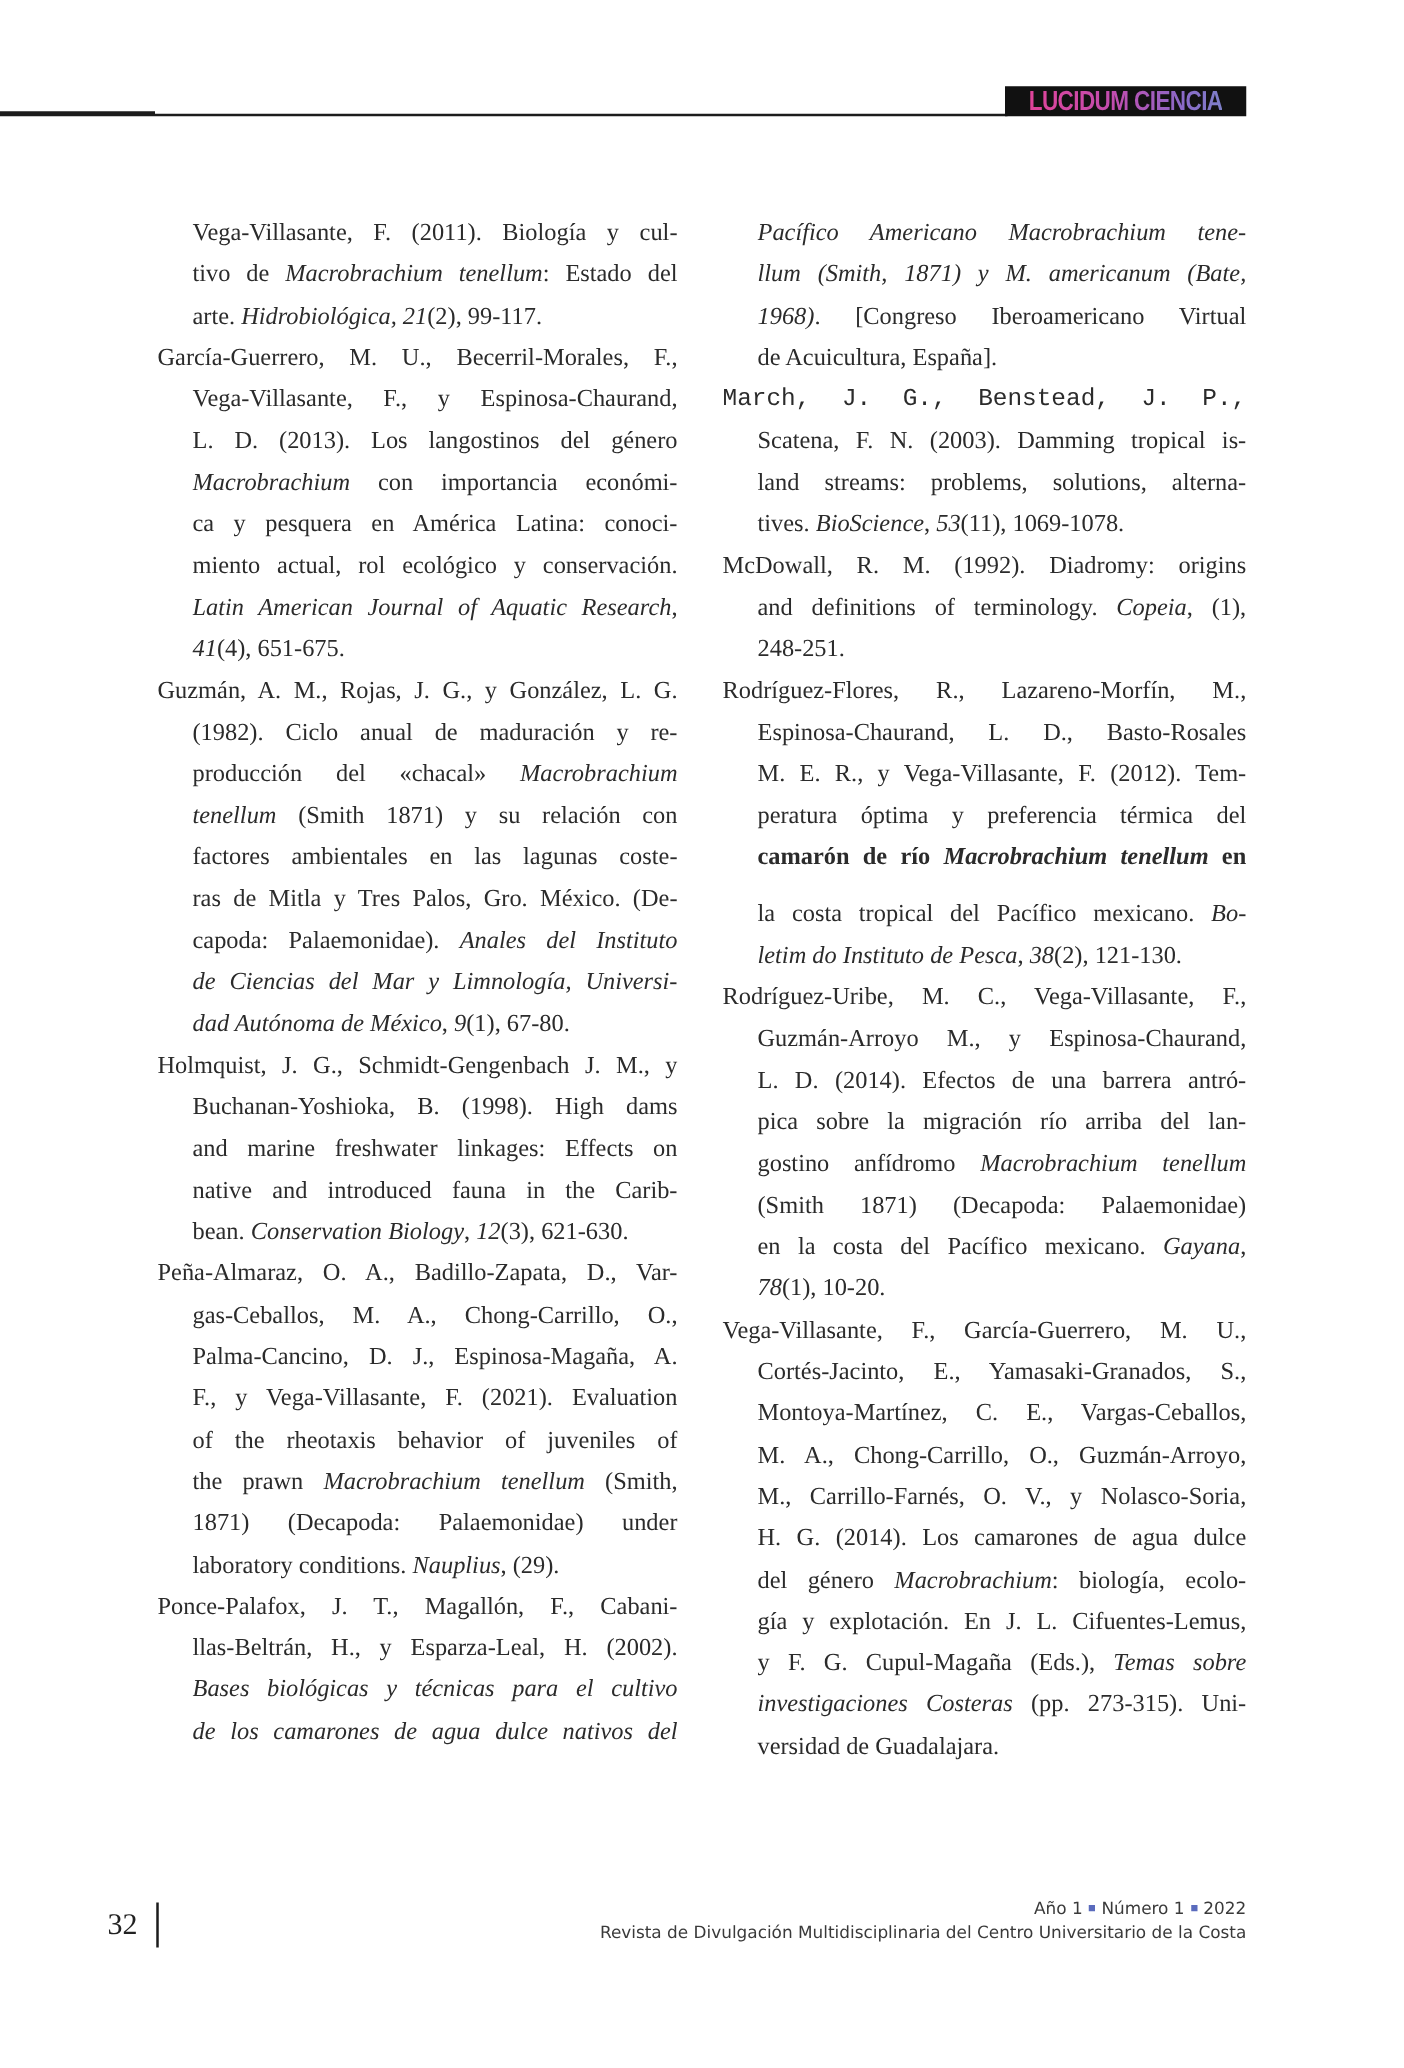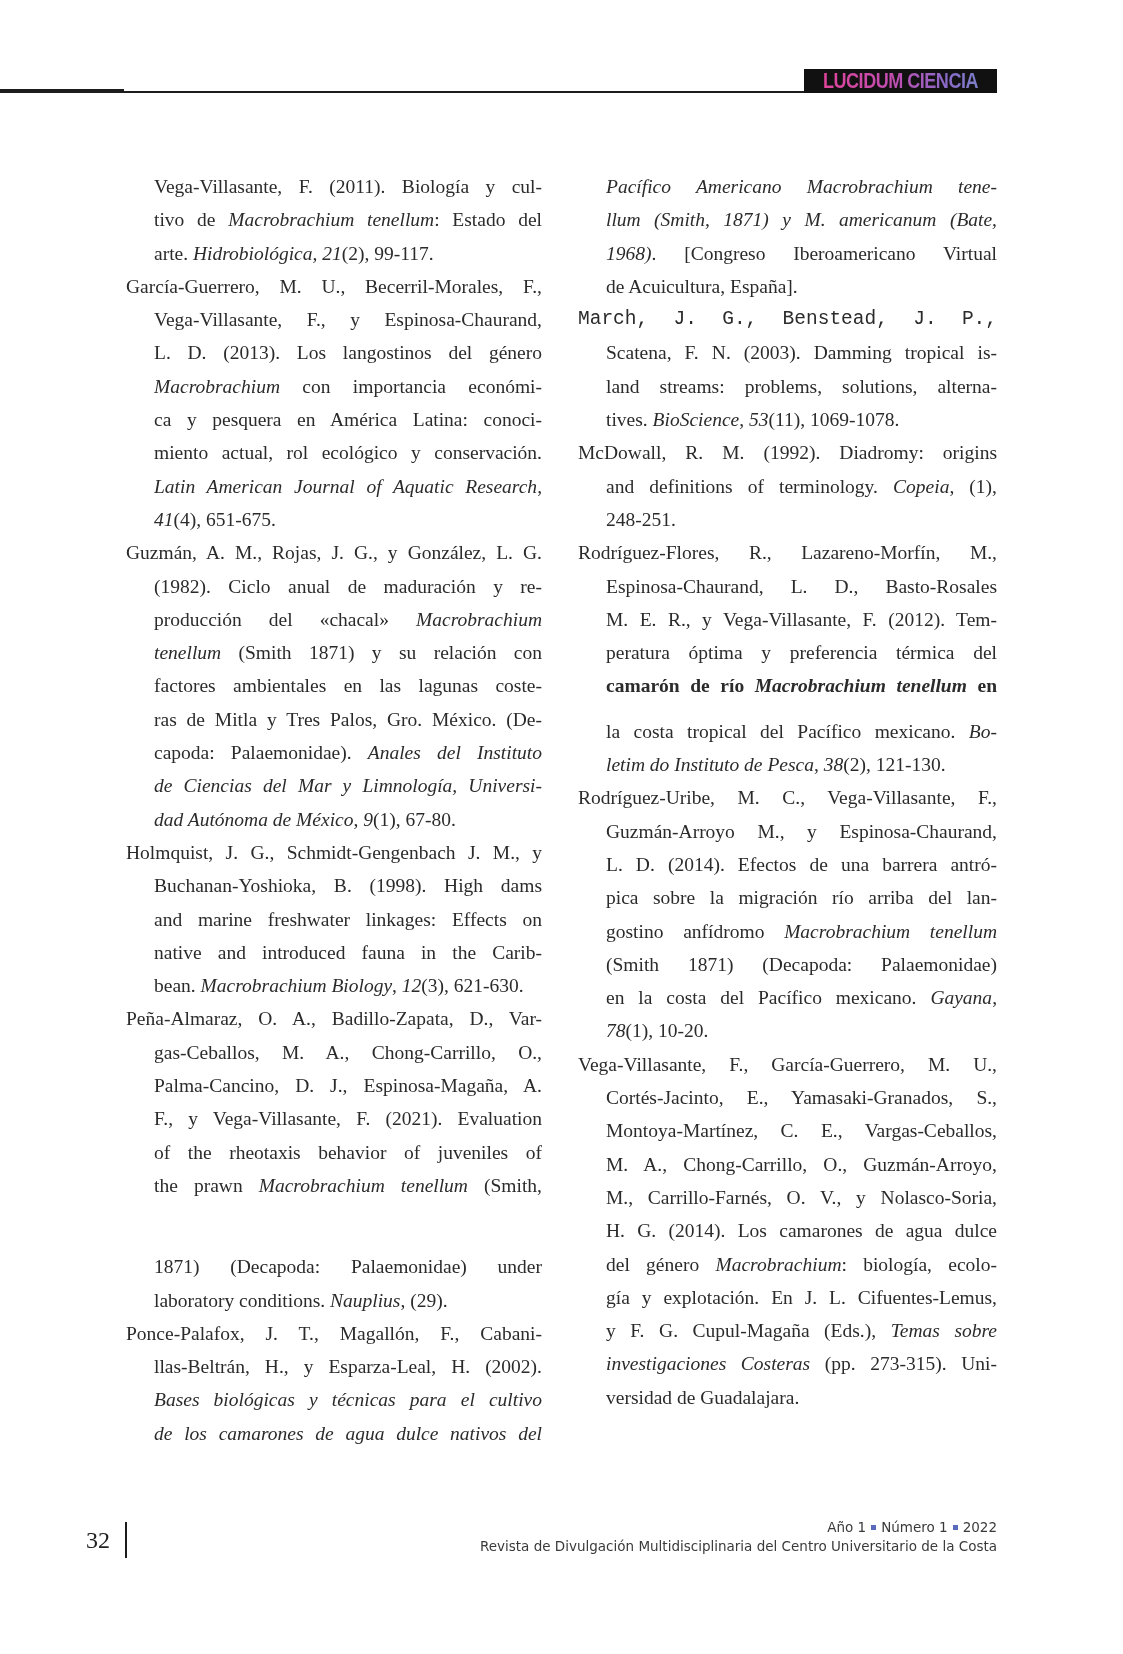--- a/index.html
+++ b/index.html
@@ -114,21 +114,21 @@
       <div class="line ind">
         <span class="inner" style="white-space: normal; height: 33.3px; overflow: hidden;"><span>Buchanan-Yoshioka, B. (1998). High dams</span></span>
       </div>
       <div class="line ind">
         <span class="inner" style="white-space: normal; height: 33.3px; overflow: hidden;"><span>and marine freshwater linkages: Effects on</span></span>
       </div>
       <div class="line ind">
         <span class="inner" style="white-space: normal; height: 33.3px; overflow: hidden;"><span>native and introduced fauna in the Carib-</span></span>
       </div>
       <div class="line ind last">
-        <span class="inner"><span>bean. </span><span class="it">Macrobrachium Biology</span><span>, </span><span class="it">12</span><span>(3), 621-630.</span></span>
+        <span class="inner"><span>bean. </span><span class="it">Conservation Biology</span><span>, </span><span class="it">12</span><span>(3), 621-630.</span></span>
       </div>
     </div>
     <div>
       <div class="line">
         <span class="inner" style="white-space: normal; height: 33.3px; overflow: hidden;"><span>Peña-Almaraz, O. A., Badillo-Zapata, D., Var-</span></span>
       </div>
       <div class="line ind">
         <span class="inner" style="white-space: normal; height: 33.3px; overflow: hidden;"><span>gas-Ceballos, M. A., Chong-Carrillo, O.,</span></span>
       </div>
       <div class="line ind">
@@ -137,21 +137,21 @@
       <div class="line ind">
         <span class="inner" style="white-space: normal; height: 33.3px; overflow: hidden;"><span>F., y Vega-Villasante, F. (2021). Evaluation</span></span>
       </div>
       <div class="line ind">
         <span class="inner" style="white-space: normal; height: 33.3px; overflow: hidden;"><span>of the rheotaxis behavior of juveniles of</span></span>
       </div>
       <div class="line ind">
         <span class="inner" style="white-space: normal; height: 33.3px; overflow: hidden;"><span>the prawn </span><span class="it">Macrobrachium tenellum</span><span> (Smith,</span></span>
       </div>
       <div class="line ind">
-        <span class="inner" style="white-space: normal; height: 33.3px; overflow: hidden; margin-top: 48px;"><span>1871) (Decapoda: Palaemonidae) under</span></span>
+        <span class="inner" style="white-space: normal; height: 33.3px; overflow: hidden;"><span>1871) (Decapoda: Palaemonidae) under</span></span>
       </div>
       <div class="line ind last">
         <span class="inner"><span>laboratory conditions. </span><span class="it">Nauplius</span><span>, (29).</span></span>
       </div>
     </div>
     <div>
       <div class="line">
         <span class="inner" style="white-space: normal; height: 33.3px; overflow: hidden;"><span>Ponce-Palafox, J. T., Magallón, F., Cabani-</span></span>
       </div>
       <div class="line ind">

